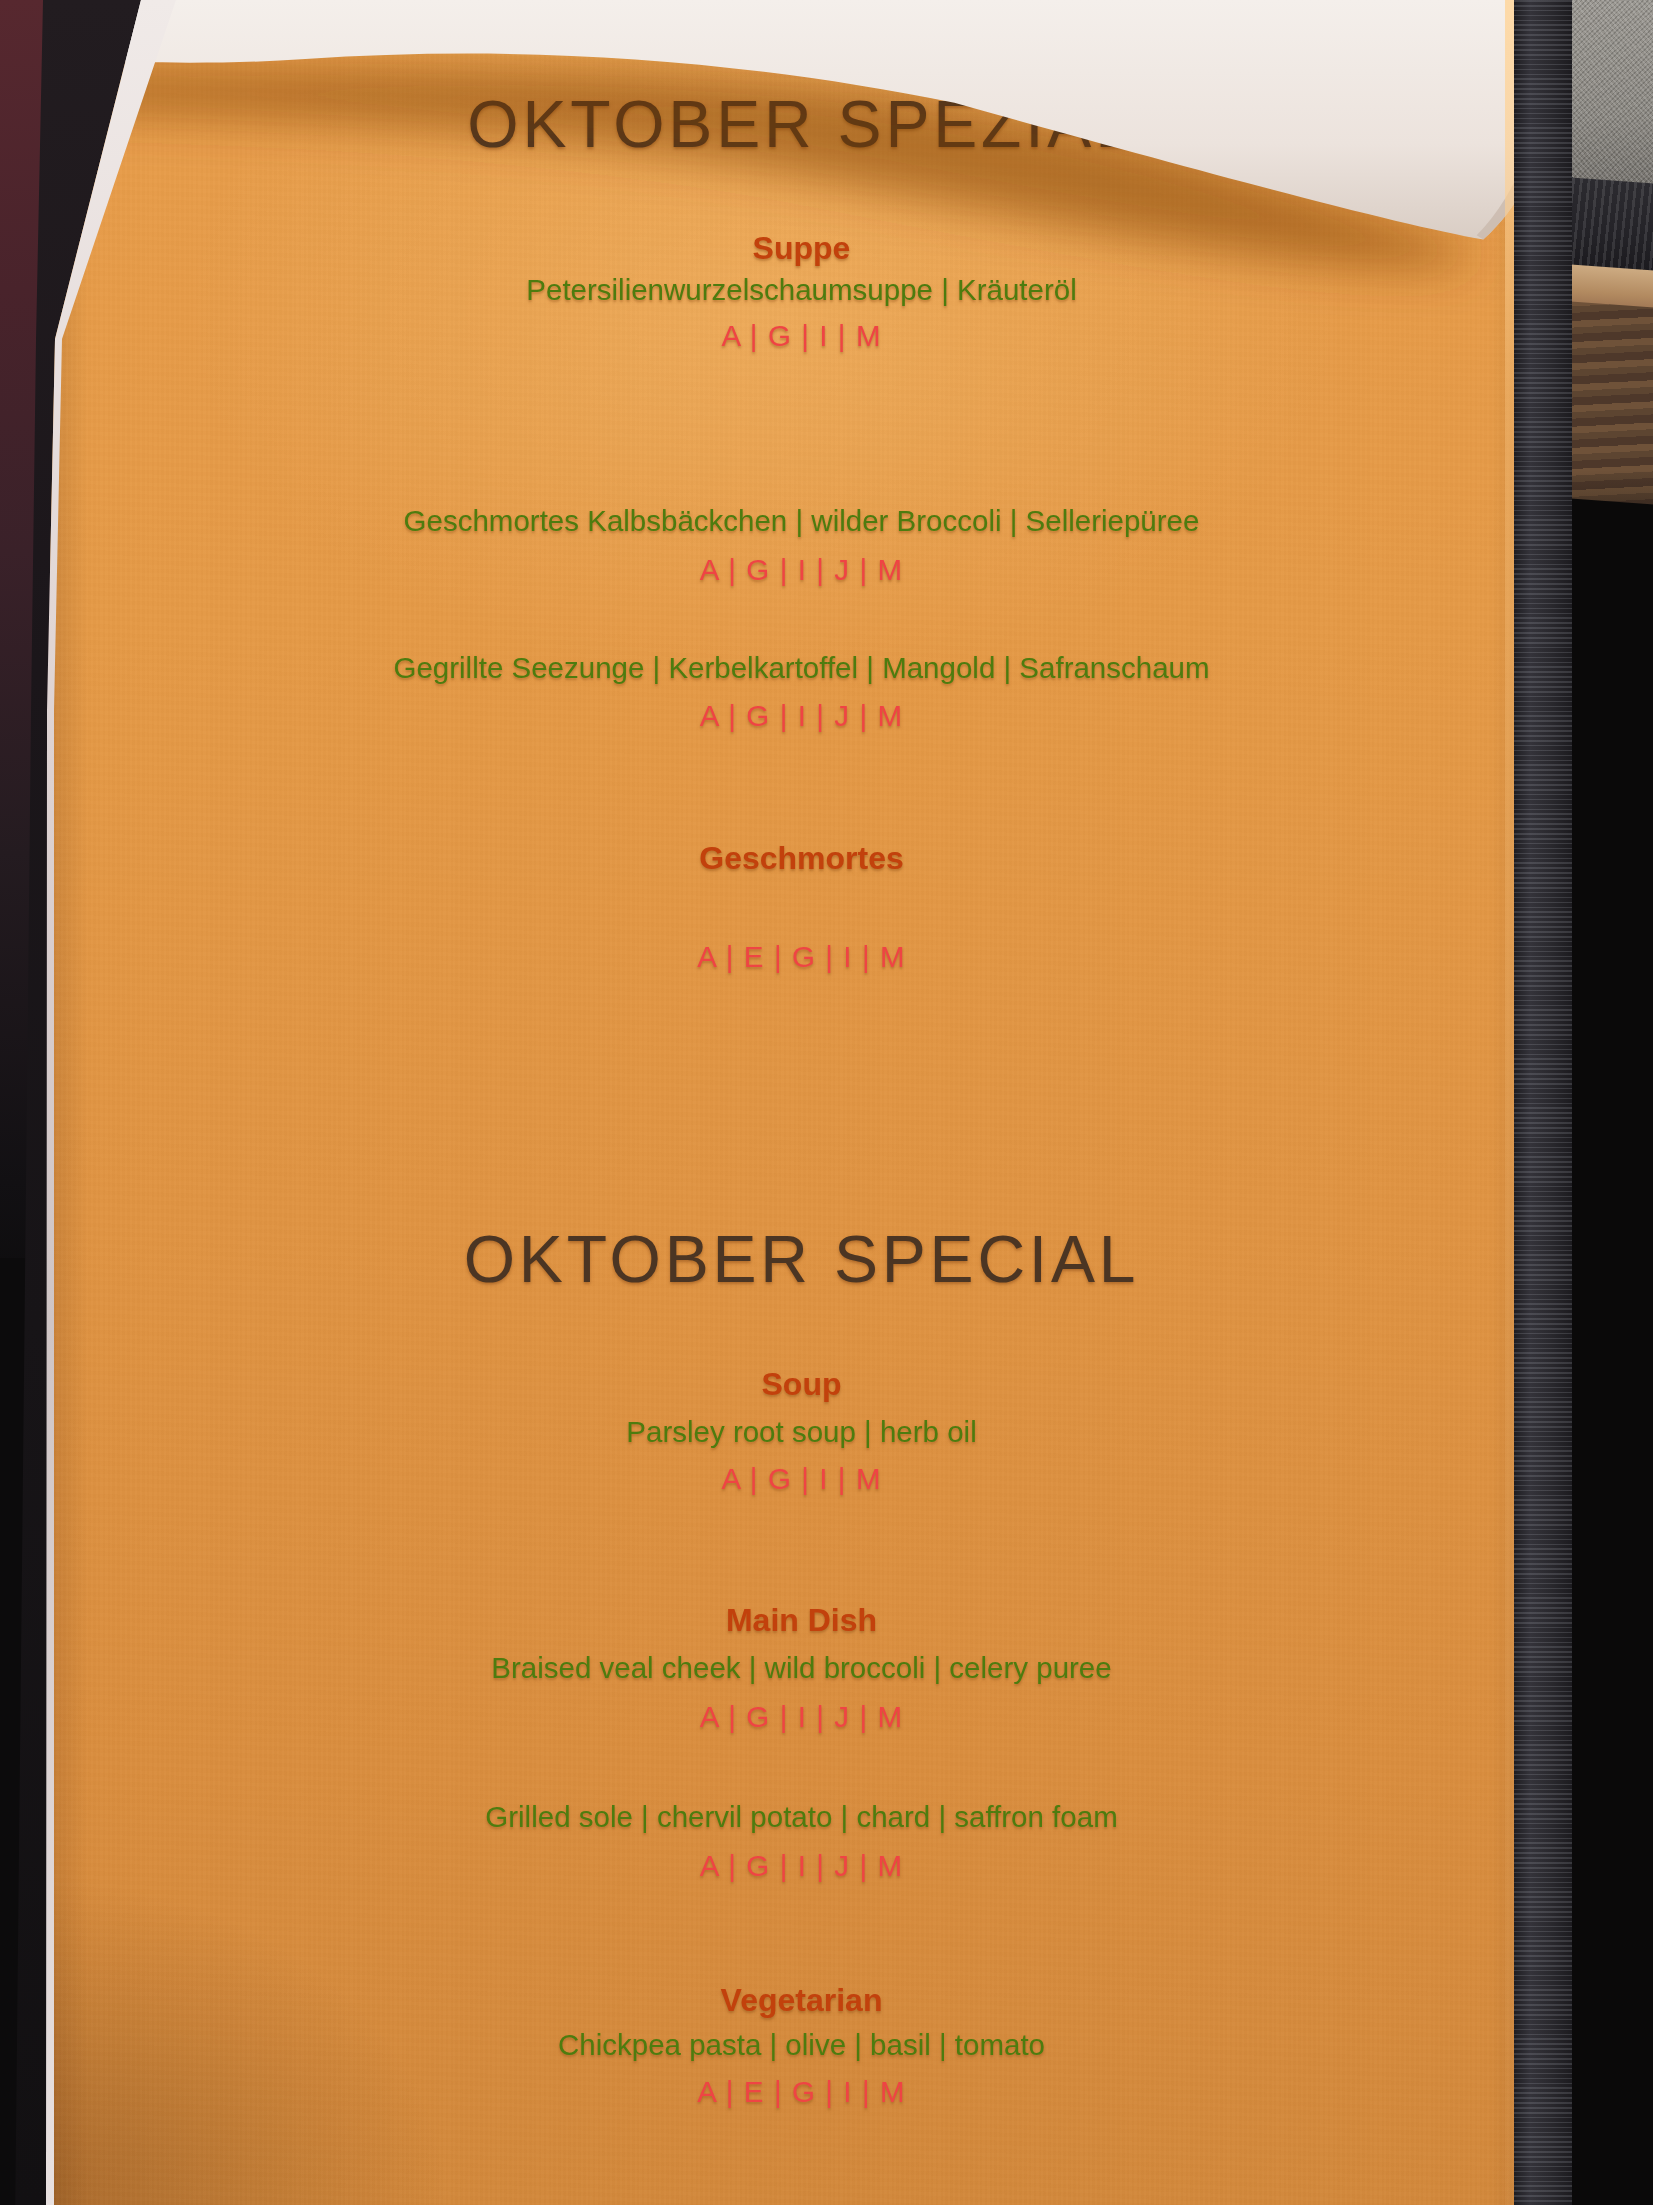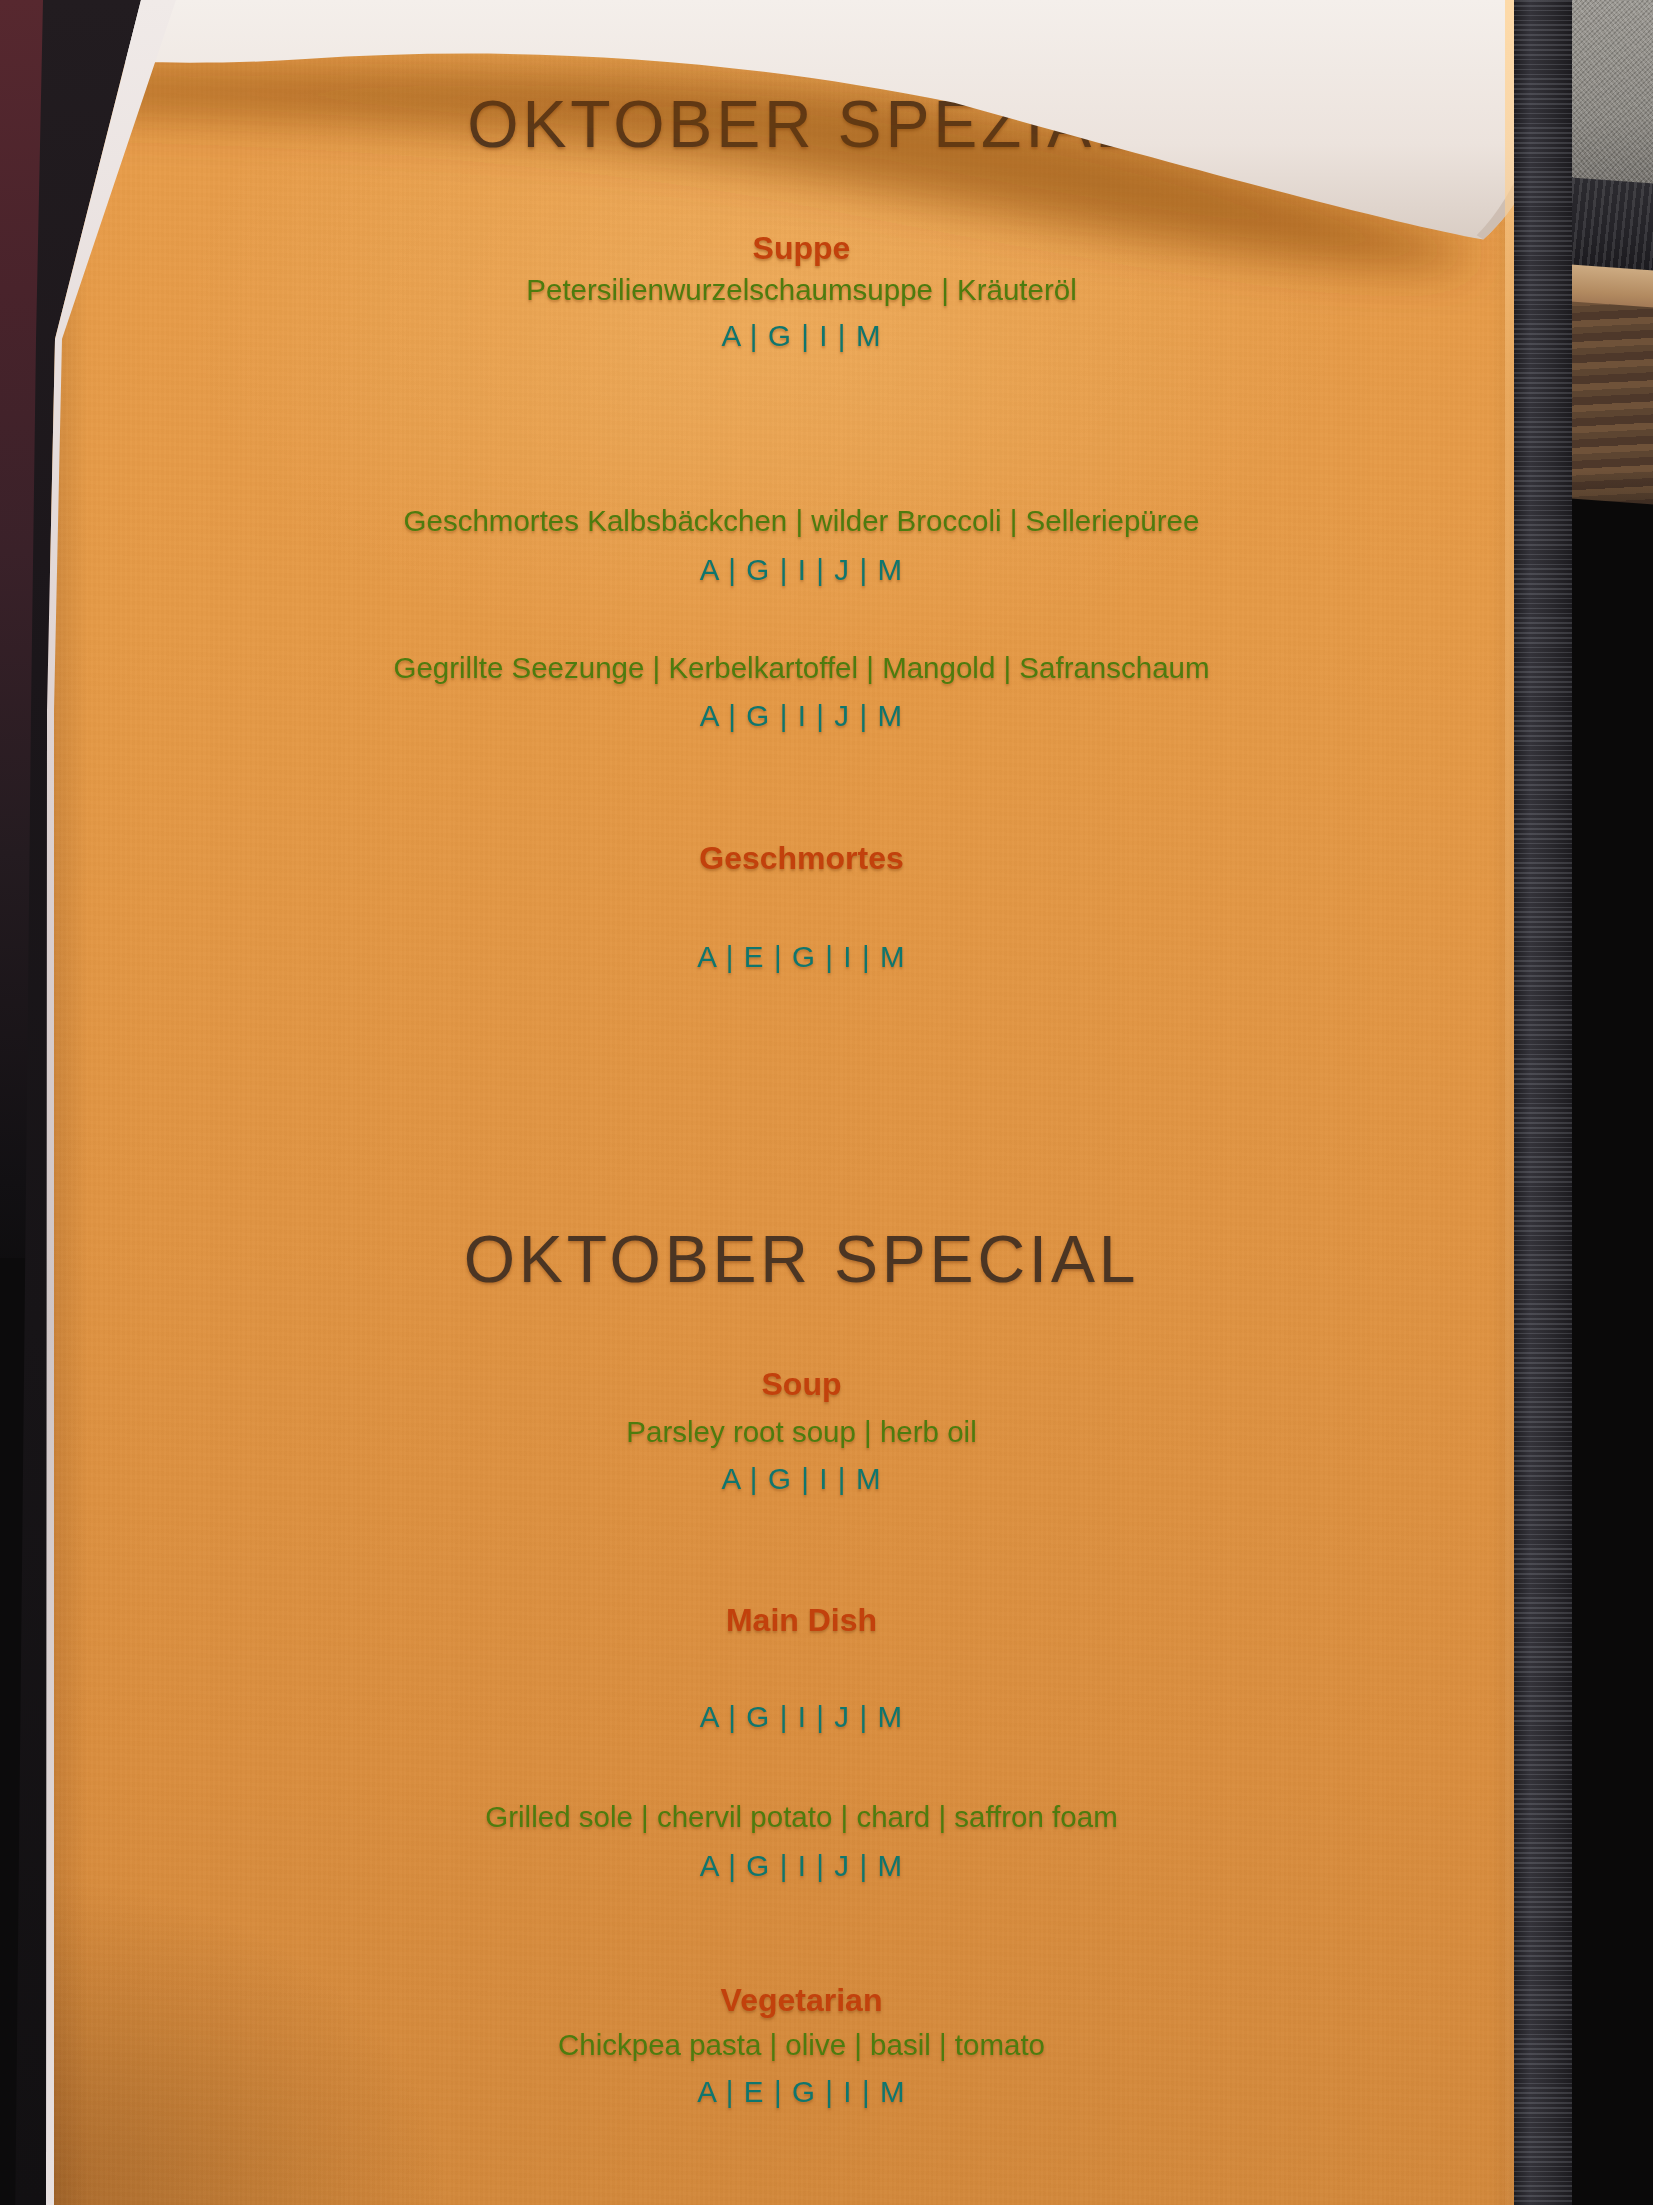--- a/index.html
+++ b/index.html
@@ -25,21 +25,21 @@
   }
 
   
   .text-col{left:0;top:0;width:1603px;height:2205px;color:#47311f;}
   .tline{position:absolute;left:0;right:0;text-align:center;line-height:1.05;
          text-shadow:0 2.2px 2.7px rgba(150,85,25,0.55);}
   .t-title{font-size:66px;font-weight:300;letter-spacing:3.8px;color:#4b3523;
            text-shadow:0 2.2px 3.3px rgba(145,80,25,0.6);}
   .t-heading{font-size:32px;font-weight:700;color:#c2410c;}
   .t-item{font-size:29.5px;font-weight:400;color:#4d7c0f;}
-  .t-allerg{font-size:29.5px;font-weight:400;letter-spacing:1.1px;color:#0f766e;}
+  .t-allerg{font-size:29.5px;font-weight:400;letter-spacing:1.1px;color:#ef4444;}
 
   
   .top-svg{left:0;top:0;}
 
   
   .left-red{left:0;top:0;width:50px;height:1313px;
     background:linear-gradient(180deg,#57282f 0%,#49232b 22%,#3a2129 42%,#241b20 65%,#121013 90%,#0d0c0d 100%);}
   .left-lower-black{left:0;top:1258px;width:50px;height:947px;background:#0c0b0c;}
   .binder-spine{left:0;top:0;width:153px;height:2205px;
     clip-path:polygon(43px 0,141px 0,55px 339px,47px 711px,46px 2205px,15.3px 2205px,31px 711px,36px 339px);
@@ -98,20 +98,21 @@
   <div class="tline t-heading" style="top:842px">Geschmortes</div>
   <div class="tline t-allerg" style="top:942px">A | E | G | I | M</div>
 
   <div class="tline t-title" style="top:1225px">OKTOBER SPECIAL</div>
 
   <div class="tline t-heading" style="top:1368px">Soup</div>
   <div class="tline t-item" style="top:1417px">Parsley root soup | herb oil</div>
   <div class="tline t-allerg" style="top:1464px">A | G | I | M</div>
 
   <div class="tline t-heading" style="top:1604px">Main Dish</div>
+  <div class="tline t-item" style="top:1653px">Braised veal cheek | wild broccoli | celery puree</div>
   <div class="tline t-allerg" style="top:1702px">A | G | I | J | M</div>
 
   <div class="tline t-item" style="top:1802px">Grilled sole | chervil potato | chard | saffron foam</div>
   <div class="tline t-allerg" style="top:1851px">A | G | I | J | M</div>
 
   <div class="tline t-heading" style="top:1984px">Vegetarian</div>
   <div class="tline t-item" style="top:2030px">Chickpea pasta | olive | basil | tomato</div>
   <div class="tline t-allerg" style="top:2077px">A | E | G | I | M</div>
 </div>
 

